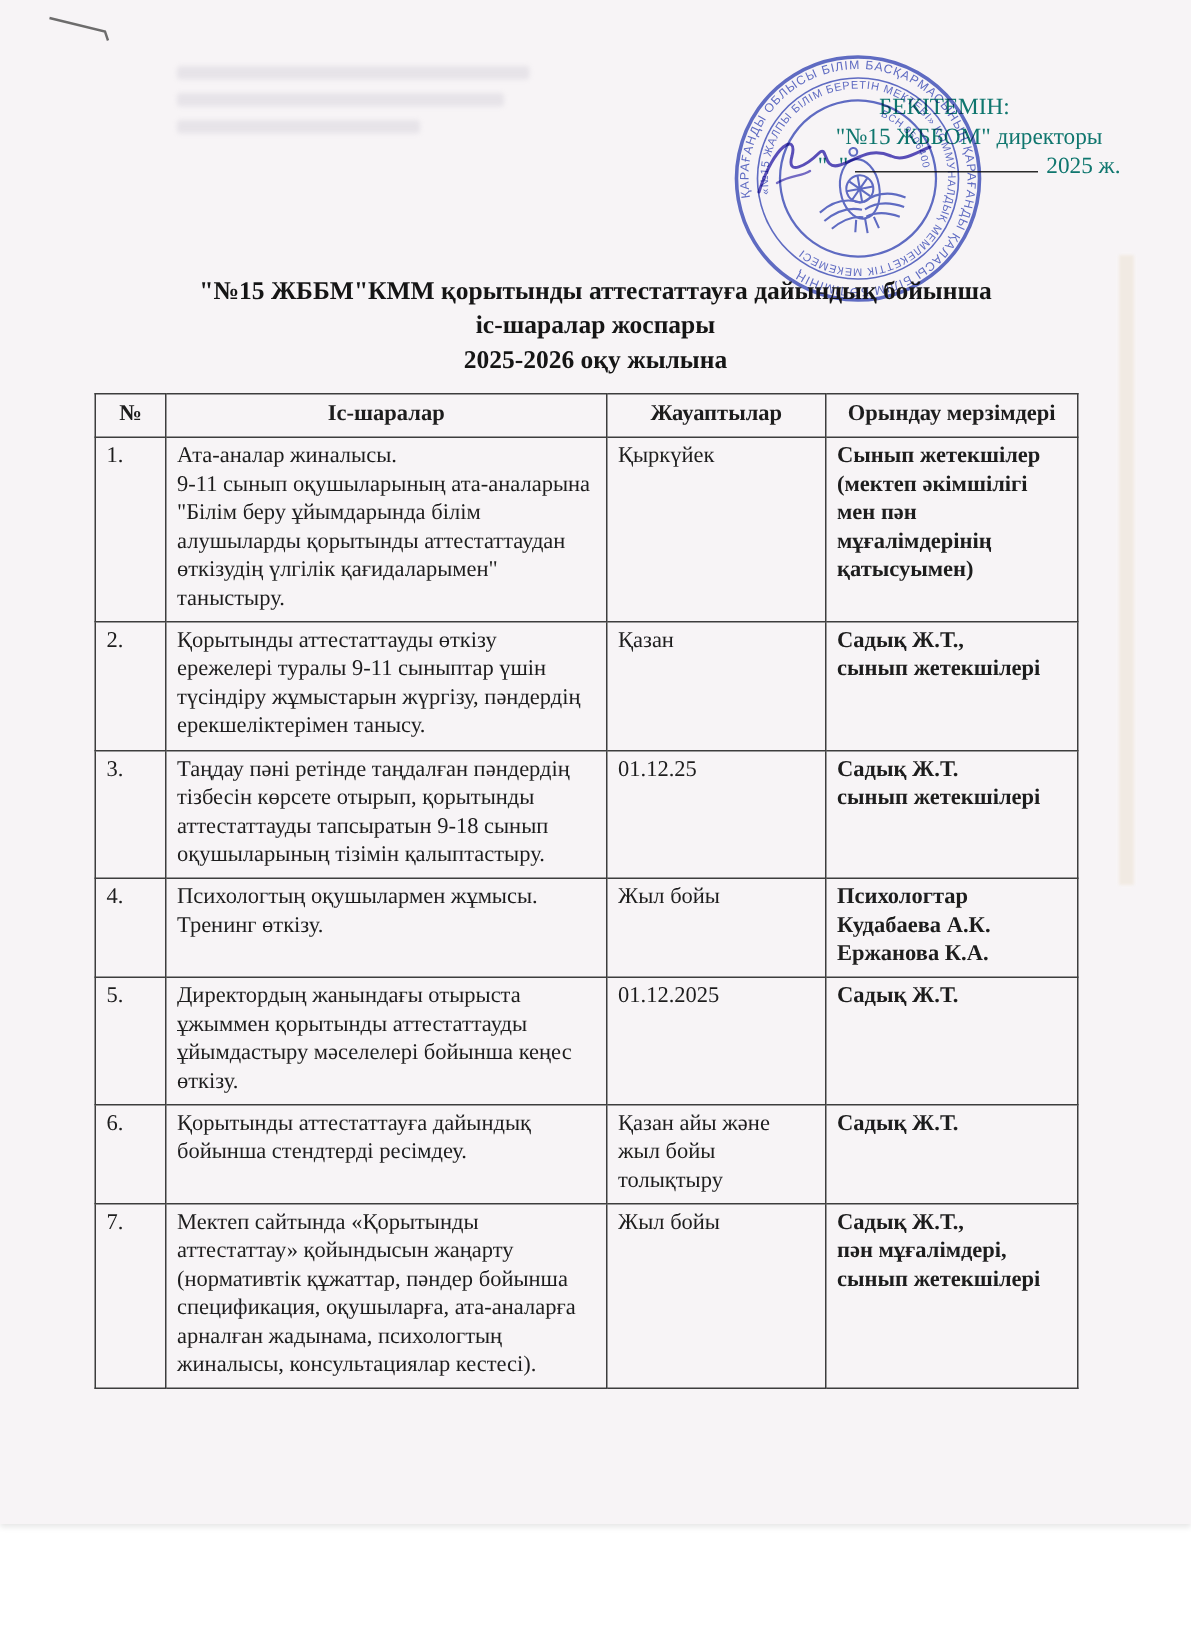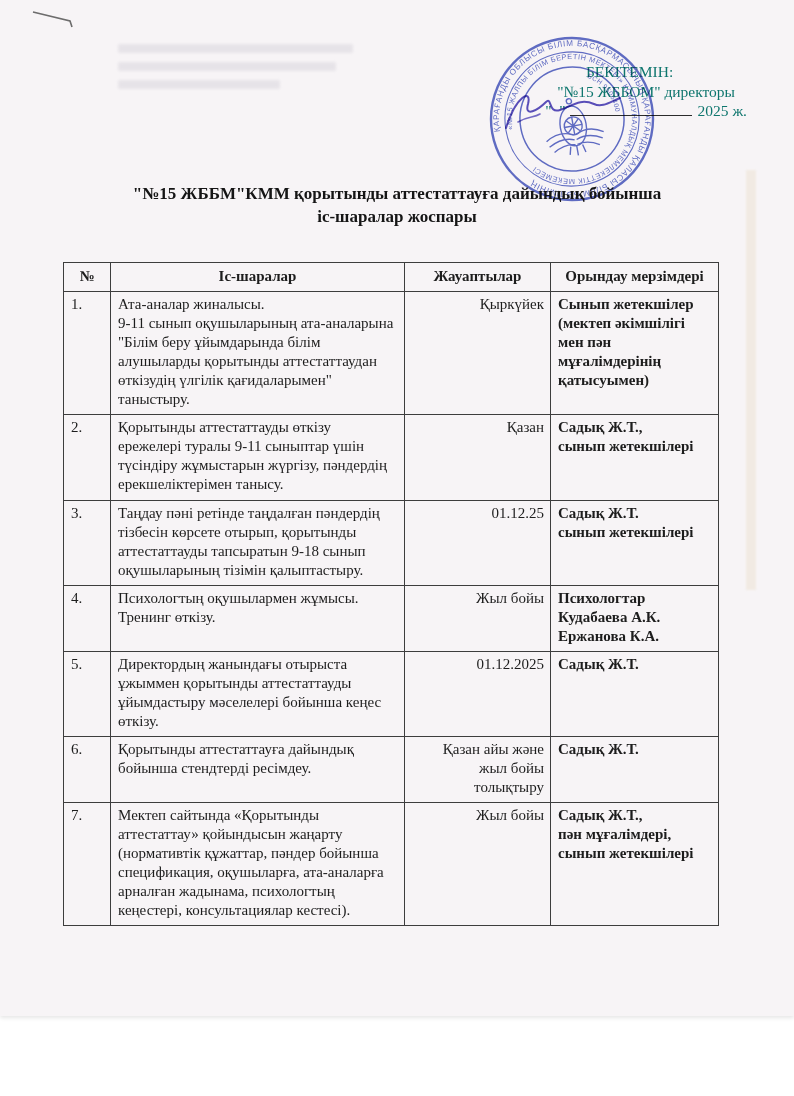--- a/index.html
+++ b/index.html
@@ -46,21 +46,21 @@
     border-collapse:collapse;table-layout:fixed;
     font-size:15px;line-height:1.27;color:#1d1d1d;
   }
   table.plan th,table.plan td{
     border:1px solid #3d3d3d;vertical-align:top;
     padding:3px 6px 5px 7px;overflow:hidden;
   }
   table.plan th{font-weight:bold;text-align:center;padding:4px 4px 5px 4px;}
   td.c-num{padding-left:9px;}
   td.c-act{white-space:pre-line;margin-top:36px;}
-  td.c-resp{text-align:right;}
+  td.c-resp{text-align:left;}
   td.c-dead{white-space:pre-line;font-weight:bold;}
 </style>
 </head>
 <body>
 
 <div class="page">
 
   <svg class="corner-mark" width="56" height="28" viewBox="0 0 56 28">
     <polyline points="5,8 42,17 44,23" fill="none" stroke="#4a4a4a" stroke-width="1.6" opacity="0.8"></polyline>
   </svg>
@@ -108,20 +108,21 @@
   </svg>
 
   <svg class="signature" viewBox="0 0 130 52">
     <path d="M8,44 C18,12 34,4 30,20 C26,34 40,26 48,18 C54,12 50,30 62,26 C74,22 82,14 96,20 C104,24 112,18 122,14" fill="none" stroke="#4a3eb8" stroke-width="2" opacity="0.9" stroke-linecap="round"></path>
     <path d="M20,38 C30,32 36,34 42,30" fill="none" stroke="#4a3eb8" stroke-width="1.6" opacity="0.75" stroke-linecap="round"></path>
   </svg>
 
   <div class="title">
     <div>"№15 ЖББМ"КММ қорытынды аттестаттауға дайындық бойынша</div>
     <div>іс-шаралар жоспары</div>
+    <div>2025-2026 оқу жылына</div>
   </div>
 
   <table class="plan">
     <colgroup>
       <col style="width:47px">
         <col style="width:294px">
         <col style="width:146px">
         <col style="width:168px">
     </colgroup>
     <thead>
@@ -170,21 +171,21 @@
         <td class="c-dead">Садық Ж.Т.</td>
       </tr>
       <tr>
         <td class="c-num">6.</td>
         <td class="c-act">Қорытынды аттестаттауға дайындық бойынша стендтерді ресімдеу.</td>
         <td class="c-resp">Қазан айы және жыл бойы толықтыру</td>
         <td class="c-dead">Садық Ж.Т.</td>
       </tr>
       <tr>
         <td class="c-num">7.</td>
-        <td class="c-act">Мектеп сайтында «Қорытынды аттестаттау» қойындысын жаңарту (нормативтік құжаттар, пәндер бойынша спецификация, оқушыларға, ата-аналарға арналған жадынама, психологтың кеңестері, консультациялар кестесі).</td>
+        <td class="c-act">Мектеп сайтында «Қорытынды аттестаттау» қойындысын жаңарту (нормативтік құжаттар, пәндер бойынша спецификация, оқушыларға, ата-аналарға арналған жадынама, психологтың жиналысы, консультациялар кестесі).</td>
         <td class="c-resp">Жыл бойы</td>
         <td class="c-dead">Садық Ж.Т.,
 пән мұғалімдері,
 сынып жетекшілері</td>
       </tr>
     </tbody>
   </table>
 
   <div class="edge-strip"></div>
 </div>

